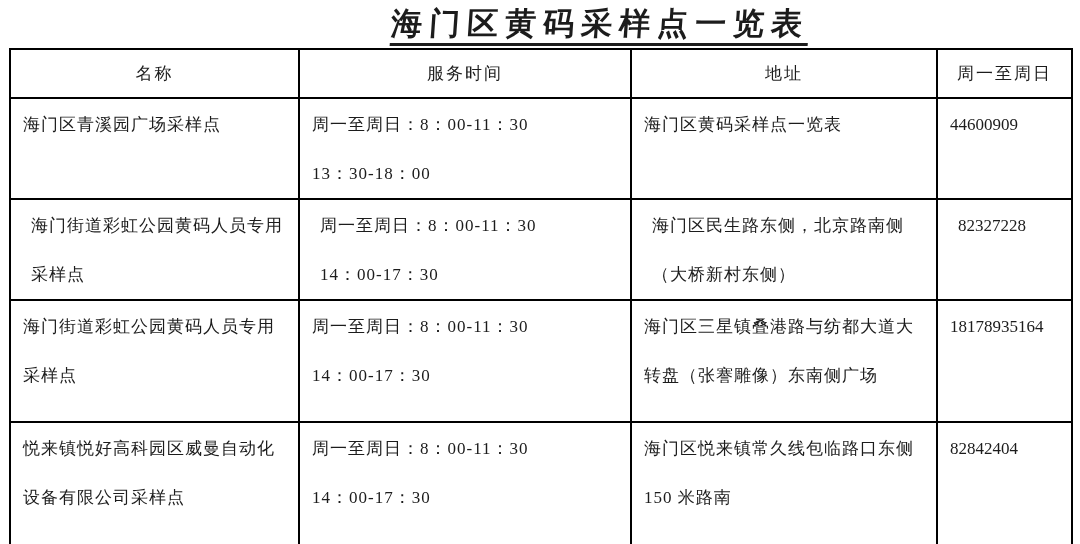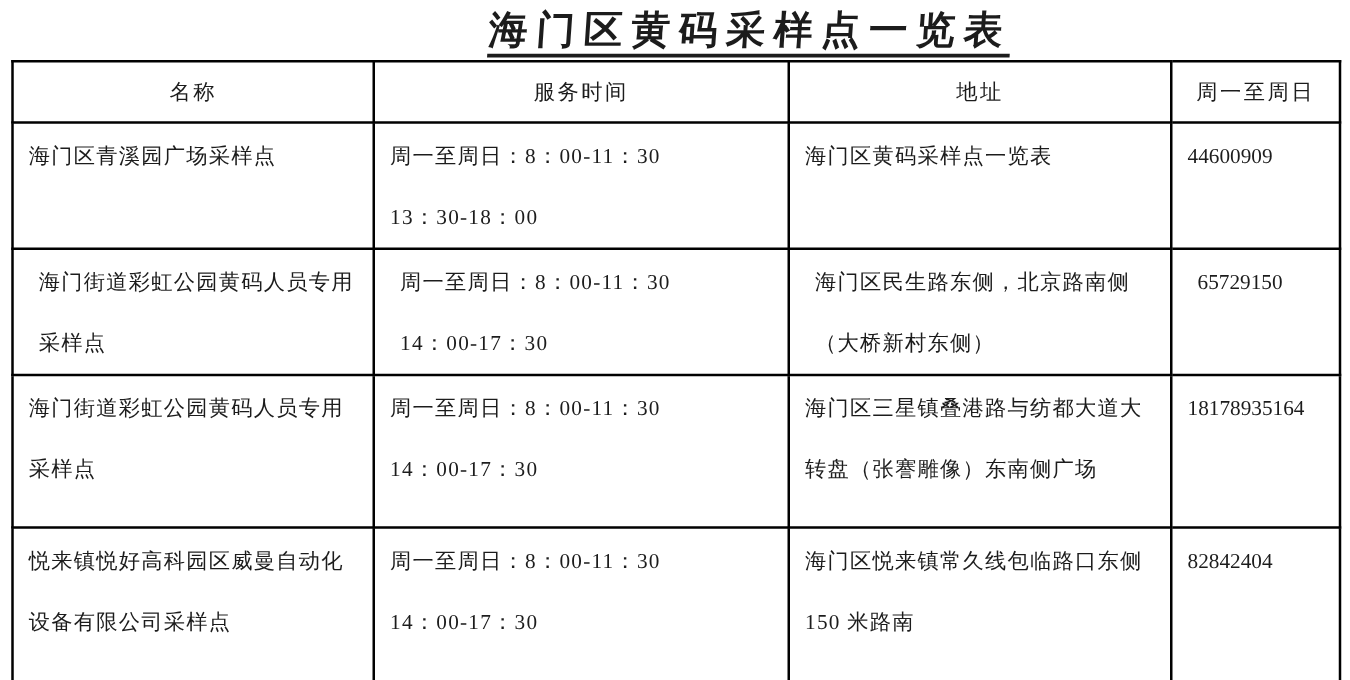--- a/index.html
+++ b/index.html
@@ -96,21 +96,21 @@
         <td class="c-time">周一至周日：8：00-11：30
 13：30-18：00</td>
         <td class="c-addr">海门区黄码采样点一览表</td>
         <td class="c-phone">44600909</td>
       </tr>
       <tr class="row-2">
         <td class="c-name">海门街道彩虹公园黄码人员专用采样点</td>
         <td class="c-time">周一至周日：8：00-11：30
 14：00-17：30</td>
         <td class="c-addr">海门区民生路东侧，北京路南侧（大桥新村东侧）</td>
-        <td class="c-phone">65729150</td>
+        <td class="c-phone">82327228</td>
       </tr>
       <tr class="row-3">
         <td class="c-name">海门街道彩虹公园黄码人员专用采样点</td>
         <td class="c-time">周一至周日：8：00-11：30
 14：00-17：30</td>
         <td class="c-addr">海门区三星镇叠港路与纺都大道大转盘（张謇雕像）东南侧广场</td>
         <td class="c-phone">18178935164</td>
       </tr>
       <tr class="row-4">
         <td class="c-name">悦来镇悦好高科园区威曼自动化设备有限公司采样点</td>

